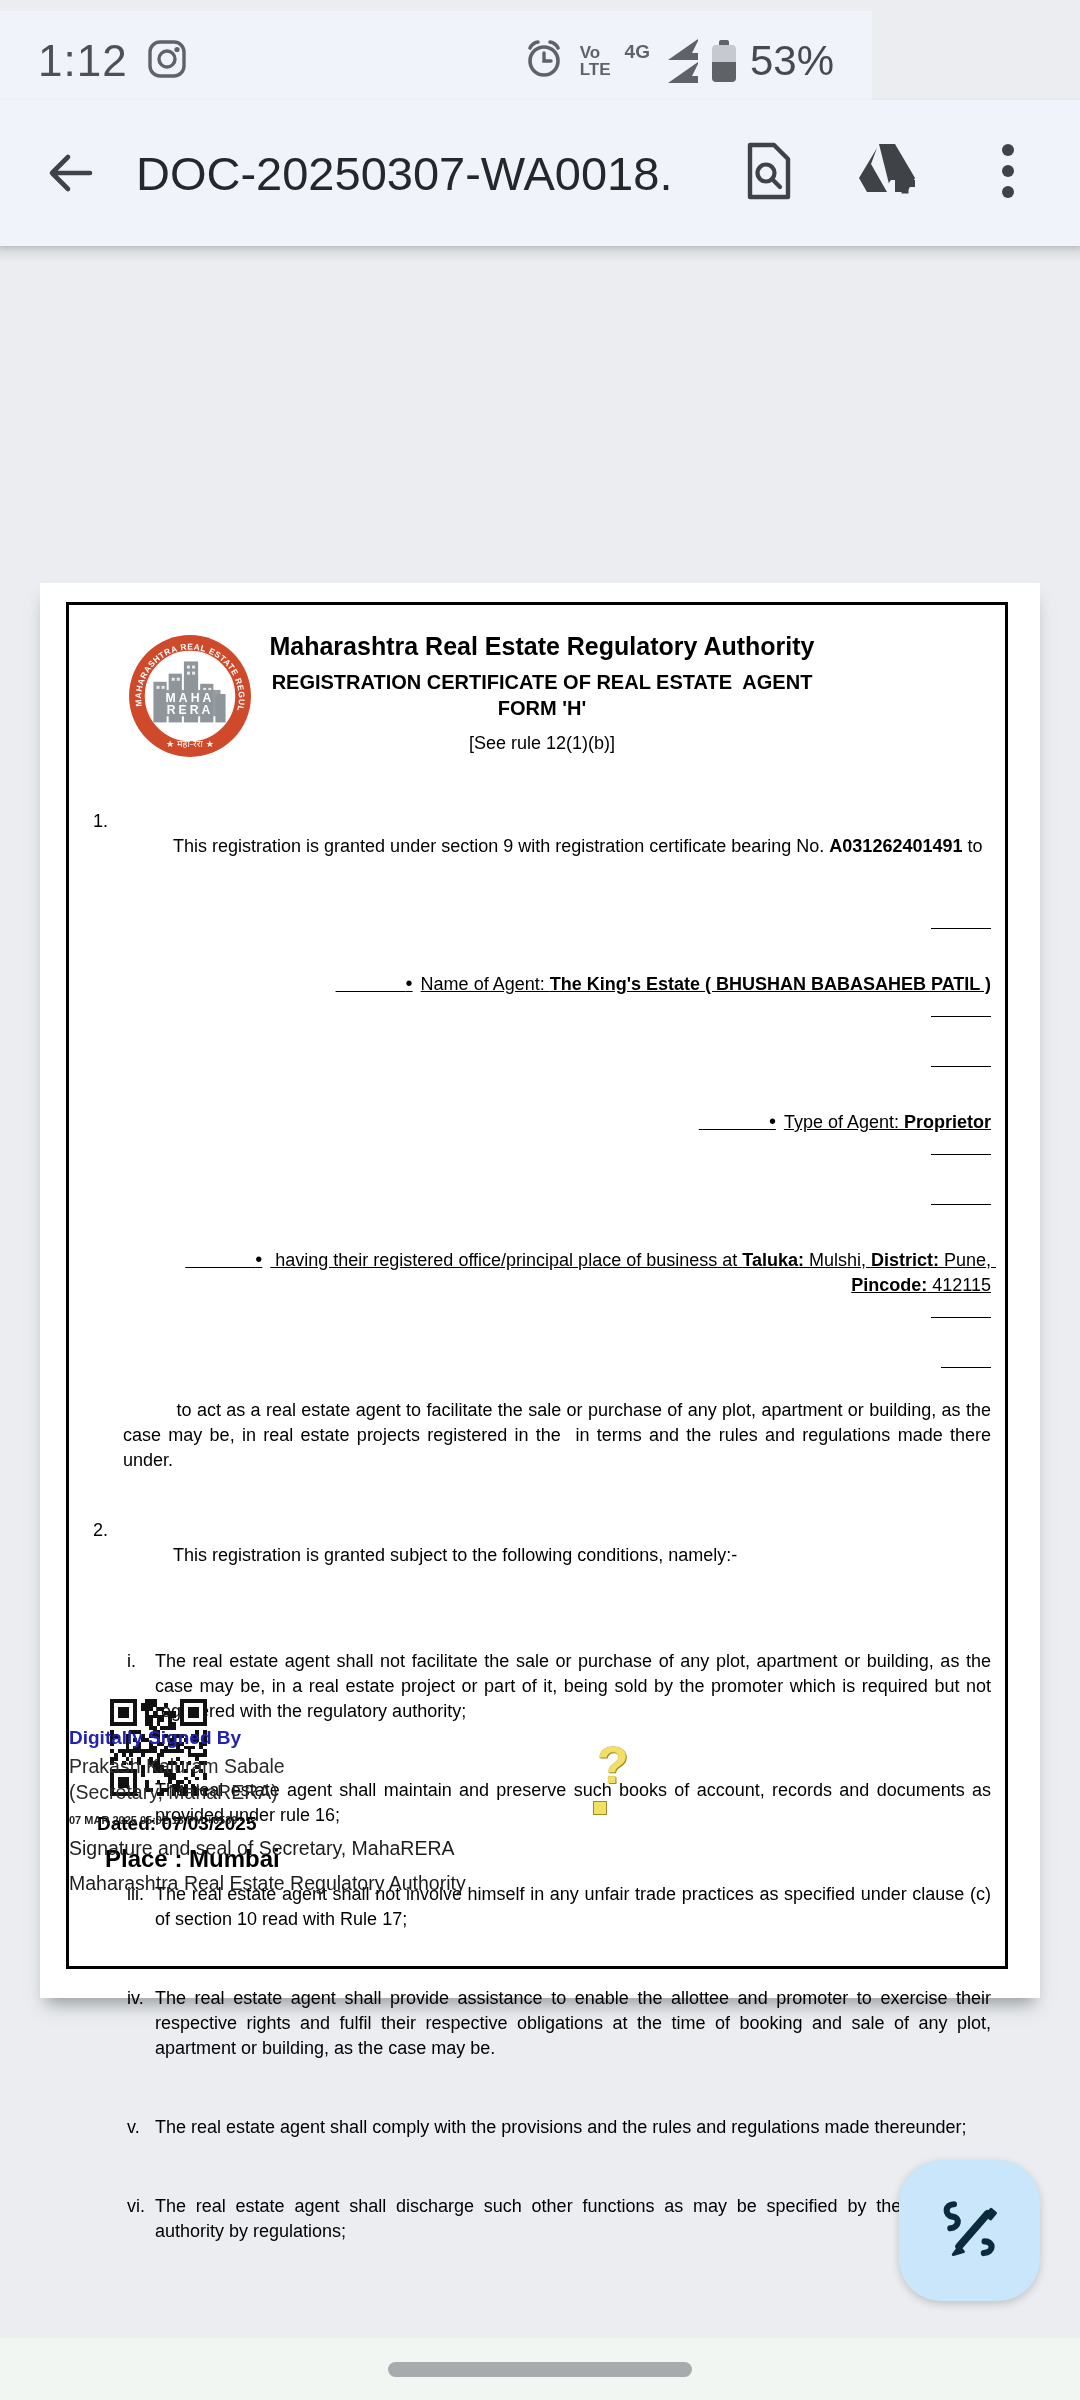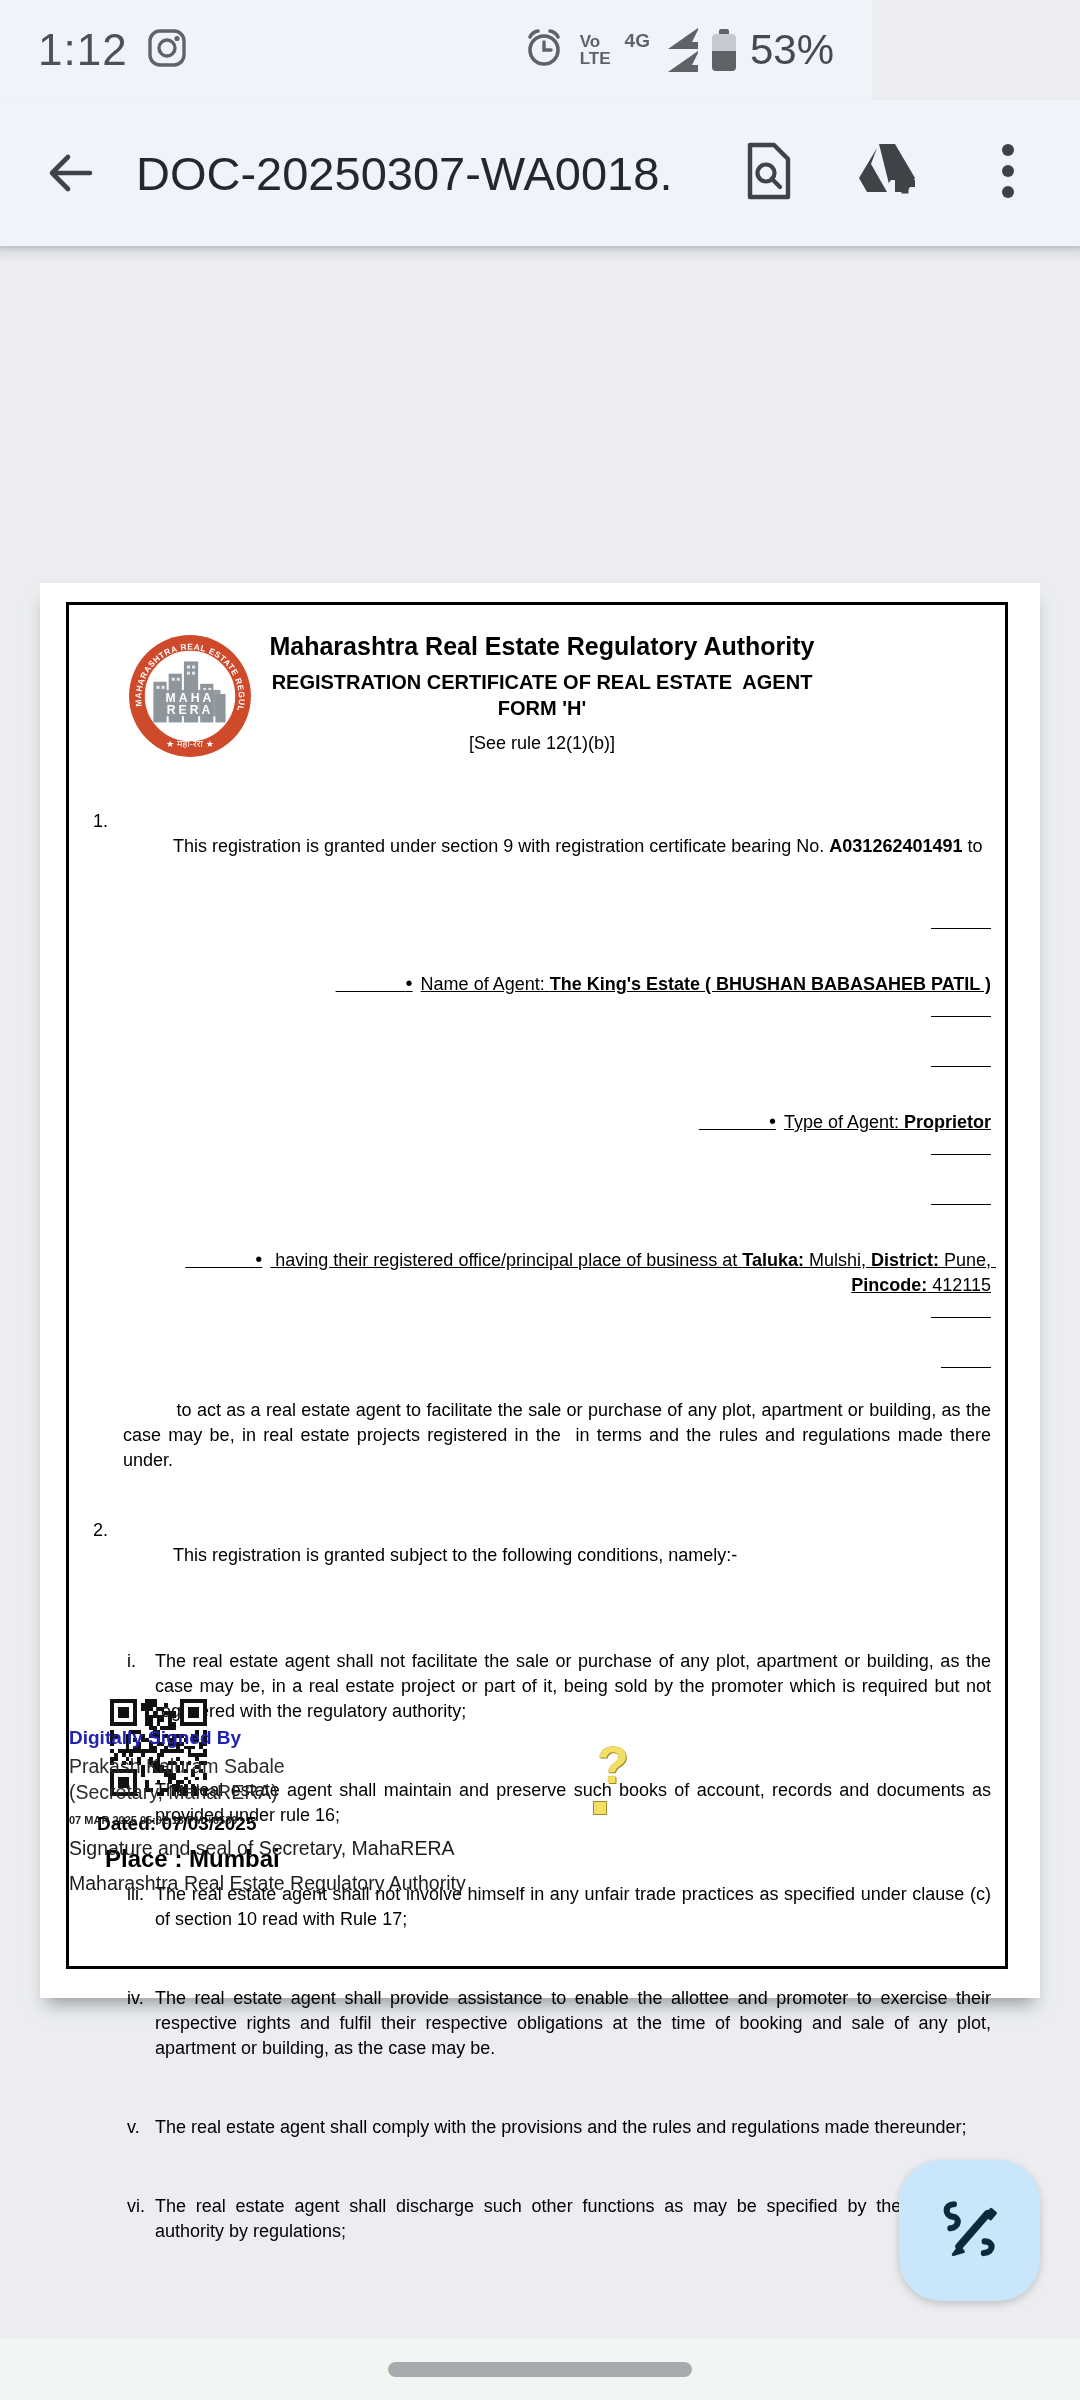--- a/index.html
+++ b/index.html
@@ -1,20 +1,20 @@
 <!DOCTYPE html>
 <html><head>
 <meta charset="utf-8">
 <style>
   * { margin:0; padding:0; box-sizing:border-box; }
   html,body { width:1080px; height:2400px; }
   body { font-family:"Liberation Sans", sans-serif; background:#ebedf0; position:relative; overflow:hidden; }
 
   
-  .status-bar { position:absolute; top:0; left:0; width:872px; height:100px; background:#f0f3f9;
+  .status-bar { position:absolute; top:11px; left:0; width:872px; height:100px; background:#f0f3f9;
     display:flex; align-items:center; justify-content:space-between; padding:0 38px; color:#4d5156; }
   .sb-left { display:flex; align-items:center; gap:18px; }
   .sb-time { font-size:44px; letter-spacing:1px; }
   .sb-right { display:flex; align-items:center; gap:14px; }
   .volte { display:flex; flex-direction:column; line-height:17px; font-size:17px; font-weight:bold; color:#5f6368; }
   .fourg-wrap { display:flex; align-items:flex-start; gap:18px; }
   .fourg { font-size:19px; font-weight:bold; color:#5f6368; margin-top:2px; }
   .tri-col { display:flex; flex-direction:column; gap:2px; }
   .battery { width:24px; height:42px; display:flex; flex-direction:column; align-items:center; }
   .bat-nub { width:10px; height:5px; background:#5f6368; border-radius:2px 2px 0 0; }

